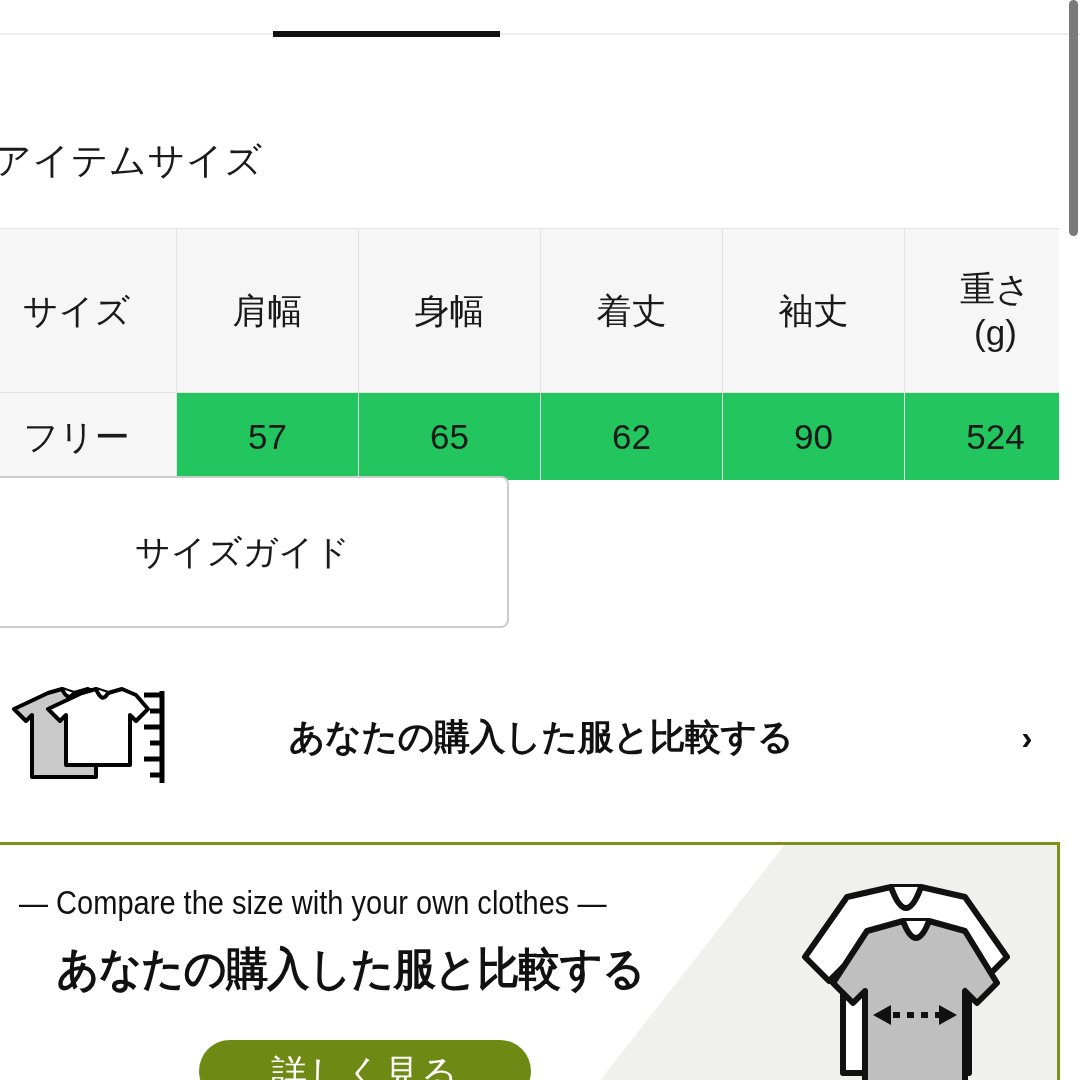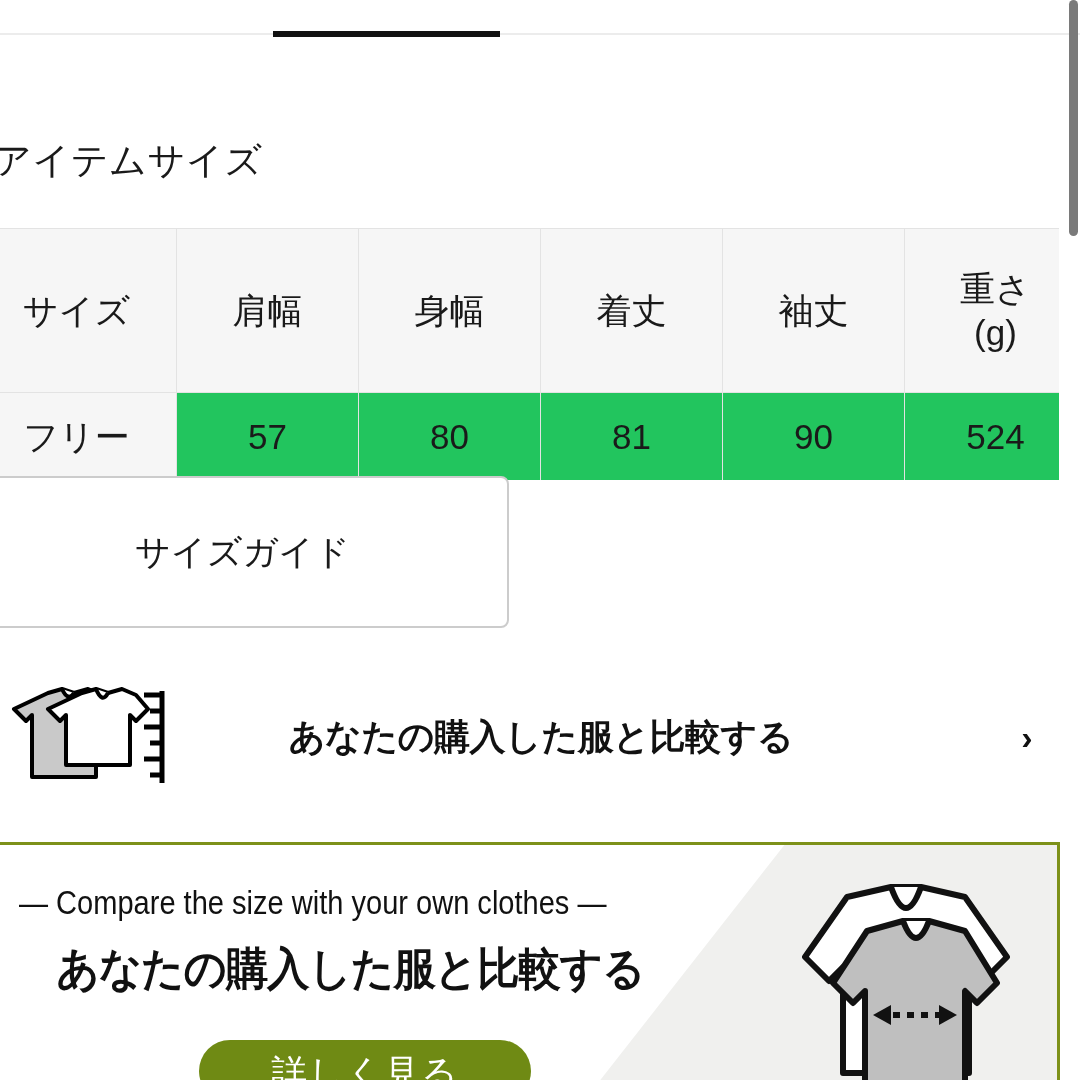--- a/index.html
+++ b/index.html
@@ -274,22 +274,22 @@
           <th class="col-w-other">
             <span>重さ</span>
             <span class="wrap-unit">(g)</span>
           </th>
         </tr>
       </thead>
       <tbody>
         <tr>
           <td class="col-sticky col-w-size">フリー</td>
           <td class="col-w-other">57</td>
-          <td class="col-w-other">80</td>
-          <td class="col-w-other">81</td>
+          <td class="col-w-other">65</td>
+          <td class="col-w-other">62</td>
           <td class="col-w-other">90</td>
           <td class="col-w-other">524</td>
         </tr>
       </tbody>
     </table>
   </div>
 
   <div class="guide-buttons">
     <div class="guide-btn">サイズガイド</div>
   </div>

